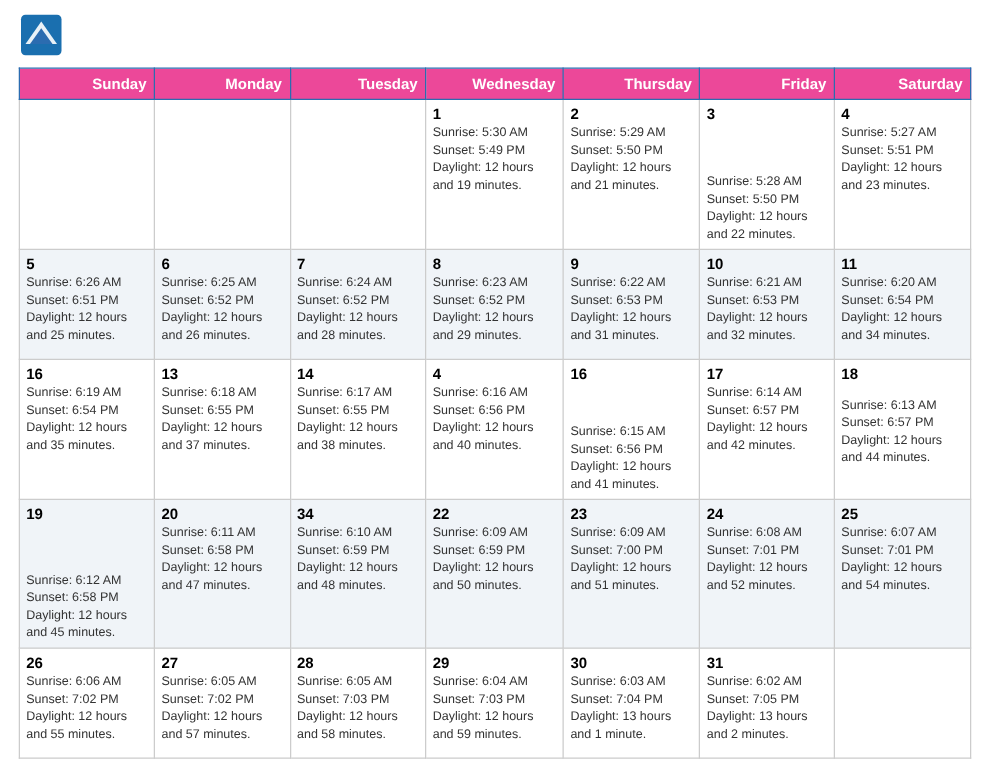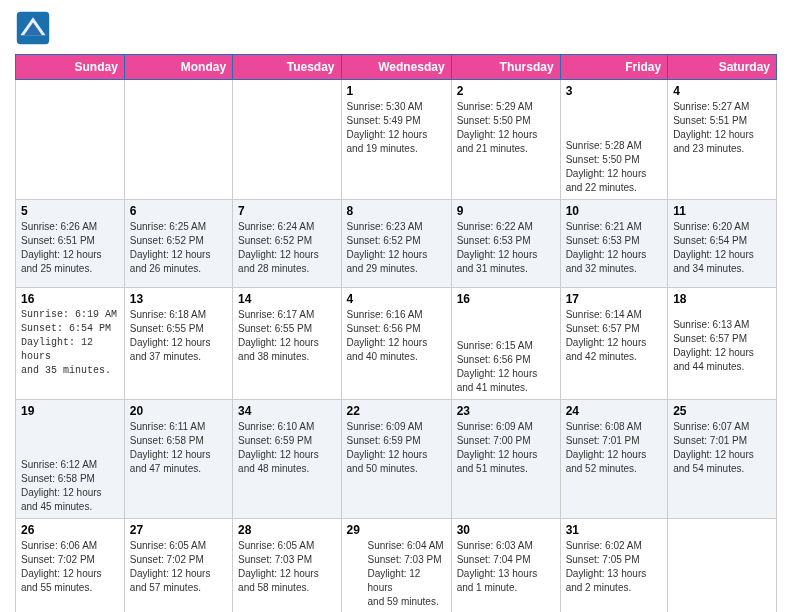--- a/index.html
+++ b/index.html
@@ -206,21 +206,21 @@
             <span class="day-num">11</span>
             <div class="day-info" style="white-space: pre-line;">Sunrise: 6:20 AM
 Sunset: 6:54 PM
 Daylight: 12 hours
 and 34 minutes.</div>
           </td>
         </tr>
         <tr>
           <td>
             <span class="day-num">16</span>
-            <div class="day-info" style="white-space: pre-line; font-family: Liberation Mono, monospace;">Sunrise: 6:19 AM
+            <div class="day-info" style="white-space: pre-line;">Sunrise: 6:19 AM
 Sunset: 6:54 PM
 Daylight: 12 hours
 and 35 minutes.</div>
           </td>
           <td>
             <span class="day-num">13</span>
             <div class="day-info" style="white-space: pre-line;">Sunrise: 6:18 AM
 Sunset: 6:55 PM
 Daylight: 12 hours
 and 37 minutes.</div>
@@ -329,21 +329,21 @@
           </td>
           <td>
             <span class="day-num">28</span>
             <div class="day-info" style="white-space: pre-line;">Sunrise: 6:05 AM
 Sunset: 7:03 PM
 Daylight: 12 hours
 and 58 minutes.</div>
           </td>
           <td>
             <span class="day-num">29</span>
-            <div class="day-info" style="white-space: pre-line; margin-left: 21px;">Sunrise: 6:04 AM
+            <div class="day-info" style="white-space: pre-line;">Sunrise: 6:04 AM
 Sunset: 7:03 PM
 Daylight: 12 hours
 and 59 minutes.</div>
           </td>
           <td>
             <span class="day-num">30</span>
             <div class="day-info" style="white-space: pre-line;">Sunrise: 6:03 AM
 Sunset: 7:04 PM
 Daylight: 13 hours
 and 1 minute.</div>

